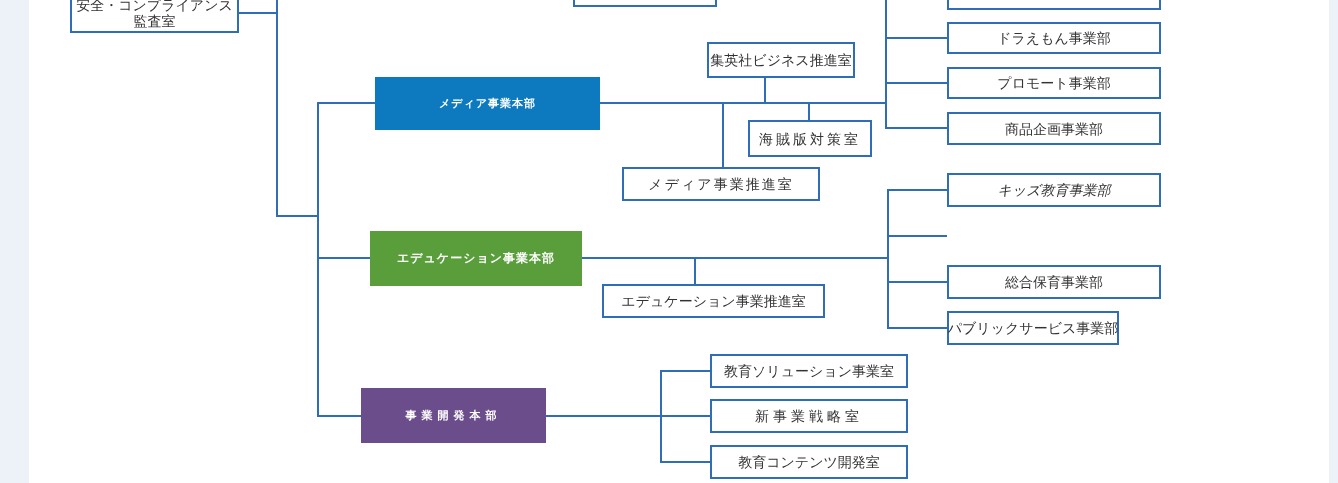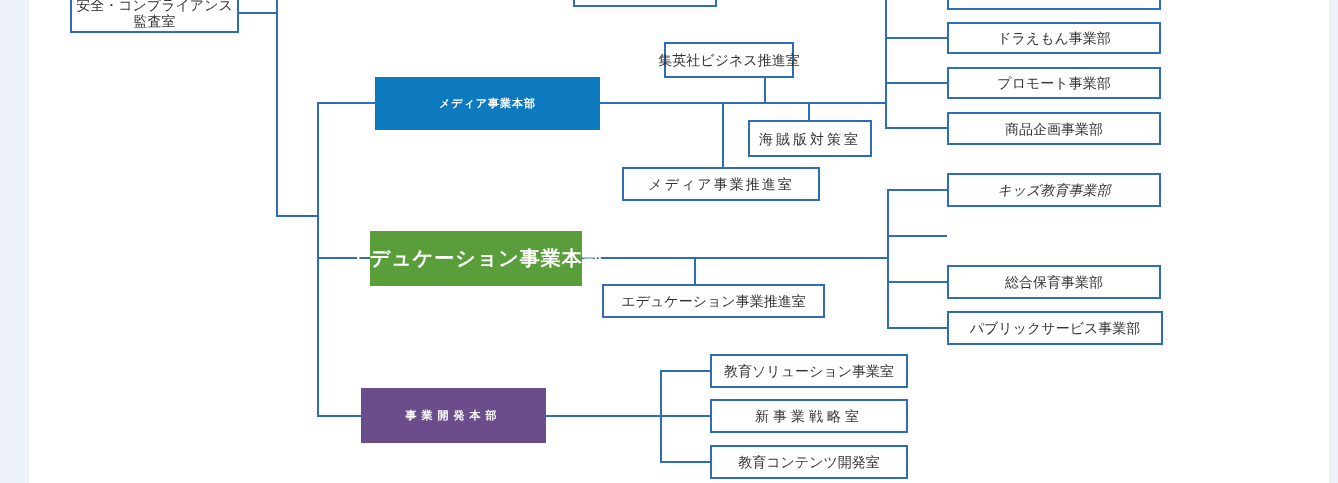--- a/index.html
+++ b/index.html
@@ -69,36 +69,36 @@
 
   <div class="box" style="left:573px; top:-30px; width:144px; height:37px;"></div>
 
   <div class="box" style="left:70px; top:-8px; width:169px; height:41px;">
     <span>安全・コンプライアンス</span>
     <span>監査室</span>
   </div>
 
   <div class="division" style="left: 375px; top: 77px; width: 225px; height: 53px; background: rgb(13, 122, 192);">メディア事業本部</div>
 
-  <div class="division" style="left: 370px; top: 231px; width: 212px; height: 55px; font-size: 20px; background: rgb(90, 158, 60);">エデュケーション事業本部</div>
+  <div class="division" style="left: 370px; top: 231px; width: 212px; height: 55px; font-size: 12px; background: rgb(90, 158, 60);">エデュケーション事業本部</div>
 
   <div class="division ls5" style="left: 361px; top: 388px; width: 185px; height: 55px; background: rgb(107, 77, 140);">事業開発本部</div>
 
-  <div class="box" style="left:664px; top:42px; width:130px; height:36px;">集英社ビジネス推進室</div>
+  <div class="box" style="left:707px; top:42px; width:148px; height:36px;">集英社ビジネス推進室</div>
   <div class="box ls3" style="left:748px; top:120px; width:124px; height:37px;">海賊版対策室</div>
   <div class="box ls2" style="left:622px; top:167px; width:198px; height:34px;">メディア事業推進室</div>
 
   <div class="box ls3" style="left:947px; top:-26px; width:214px; height:36px;">アニメ事業部</div>
   <div class="box" style="left:947px; top:22px; width:214px; height:32px;">ドラえもん事業部</div>
   <div class="box" style="left:947px; top:67px; width:214px; height:32px;">プロモート事業部</div>
   <div class="box" style="left:947px; top:112px; width:214px; height:33px;">商品企画事業部</div>
 
   <div class="box" style="left:602px; top:284px; width:223px; height:34px;">エデュケーション事業推進室</div>
 
   <div class="box" style="left:947px; top:173px; width:214px; height:34px;font-style:italic;">キッズ教育事業部</div>
   <div class="box" style="left:947px; top:265px; width:214px; height:34px;">総合保育事業部</div>
-  <div class="box" style="left:947px; top:311px; width:216px; height:34px;">パブリックサービス事業部</div>
+  <div class="box" style="left:947px; top:311px; width:172px; height:34px;">パブリックサービス事業部</div>
 
   <div class="box" style="left:710px; top:354px; width:198px; height:34px;">教育ソリューション事業室</div>
   <div class="box" style="left:710px; top:445px; width:198px; height:34px;">教育コンテンツ開発室</div>
   <div class="box ls4" style="left:710px; top:399px; width:198px; height:34px;">新事業戦略室</div>
 
 </div>
 
 </body></html>

